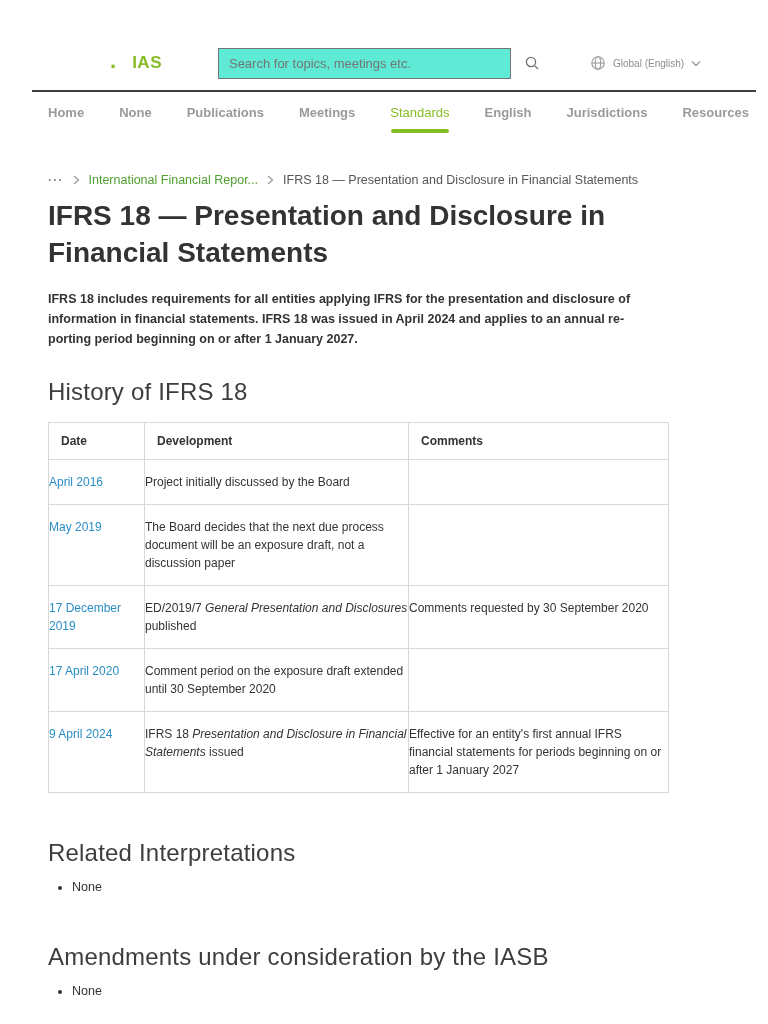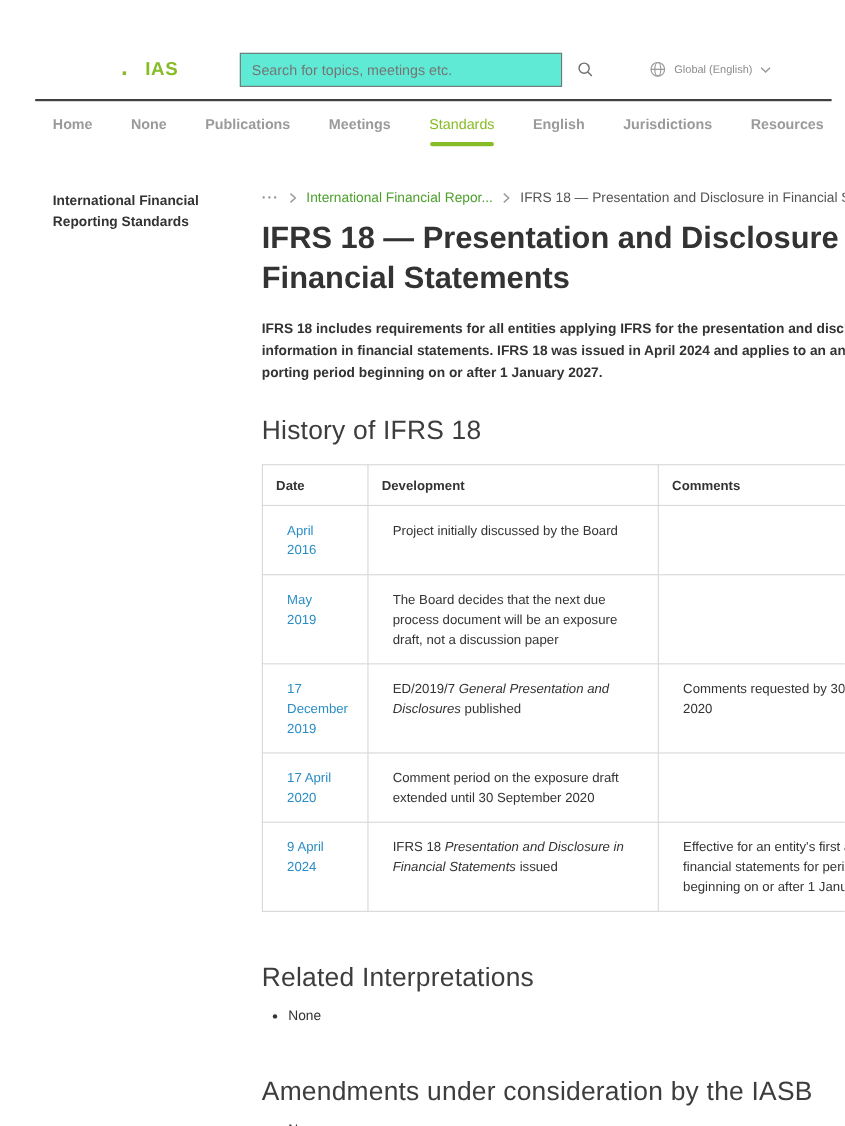--- a/index.html
+++ b/index.html
@@ -52,21 +52,21 @@
     line-height:1.32;white-space:pre;}
   .intro{margin-top:17px;font-size:12.5px;font-weight:bold;line-height:1.62;color:var(--text-dark);white-space:pre;}
 
   h2.section-heading{margin-top:28px;font-size:24px;font-weight:400;color:var(--heading);
     letter-spacing:.2px;white-space:nowrap;}
 
   table.history{margin-top:16px;border-collapse:collapse;table-layout:fixed;width:620px;font-size:12px;}
   table.history th,table.history td{border:1px solid var(--border);vertical-align:top;
     text-align:left;line-height:1.5;}
   table.history th{font-weight:bold;color:var(--text-dark);padding:9px 12px;}
-  table.history td{padding:13px 22px;color:var(--text-dark);}
+  table.history td{padding:13px 0;color:var(--text-dark);}
   table.history col.c-date{width:96px;}
   table.history col.c-dev{width:264px;}
   table.history col.c-com{width:260px;}
   .date-link{color:var(--link-blue);text-decoration:none;cursor:pointer;}
 
   .list-block{margin:10px 0 0 24px;}
   .list-block li{font-size:12.5px;line-height:1.6;color:var(--text-dark);}
   .sections h2.section-heading{margin-top:46px;}
   .sections .first{margin-top:40px;}
 </style>
@@ -112,23 +112,20 @@
     <a class="nav-item">Publications</a>
     <a class="nav-item">Meetings</a>
     <a class="nav-item active">Standards<span class="nav-underline"></span></a>
     <a class="nav-item">English</a>
     <a class="nav-item">Jurisdictions</a>
     <a class="nav-item">Resources</a>
   </nav>
 
 <div class="main">
 
-  <aside class="sidebar">
-    <div class="sidebar-title">International Financial Reporting Standards</div>
-  </aside>
 
   <div class="content">
 
     <div class="breadcrumb">
       <span class="crumb-collapsed">···</span>
       <span class="crumb-sep">
         <svg width="7" height="10" viewBox="0 0 7 10">
           <polyline points="1,1 5.5,5 1,9" fill="none" stroke="#9a9a9a" stroke-width="1.3"></polyline>
         </svg>
       </span>

